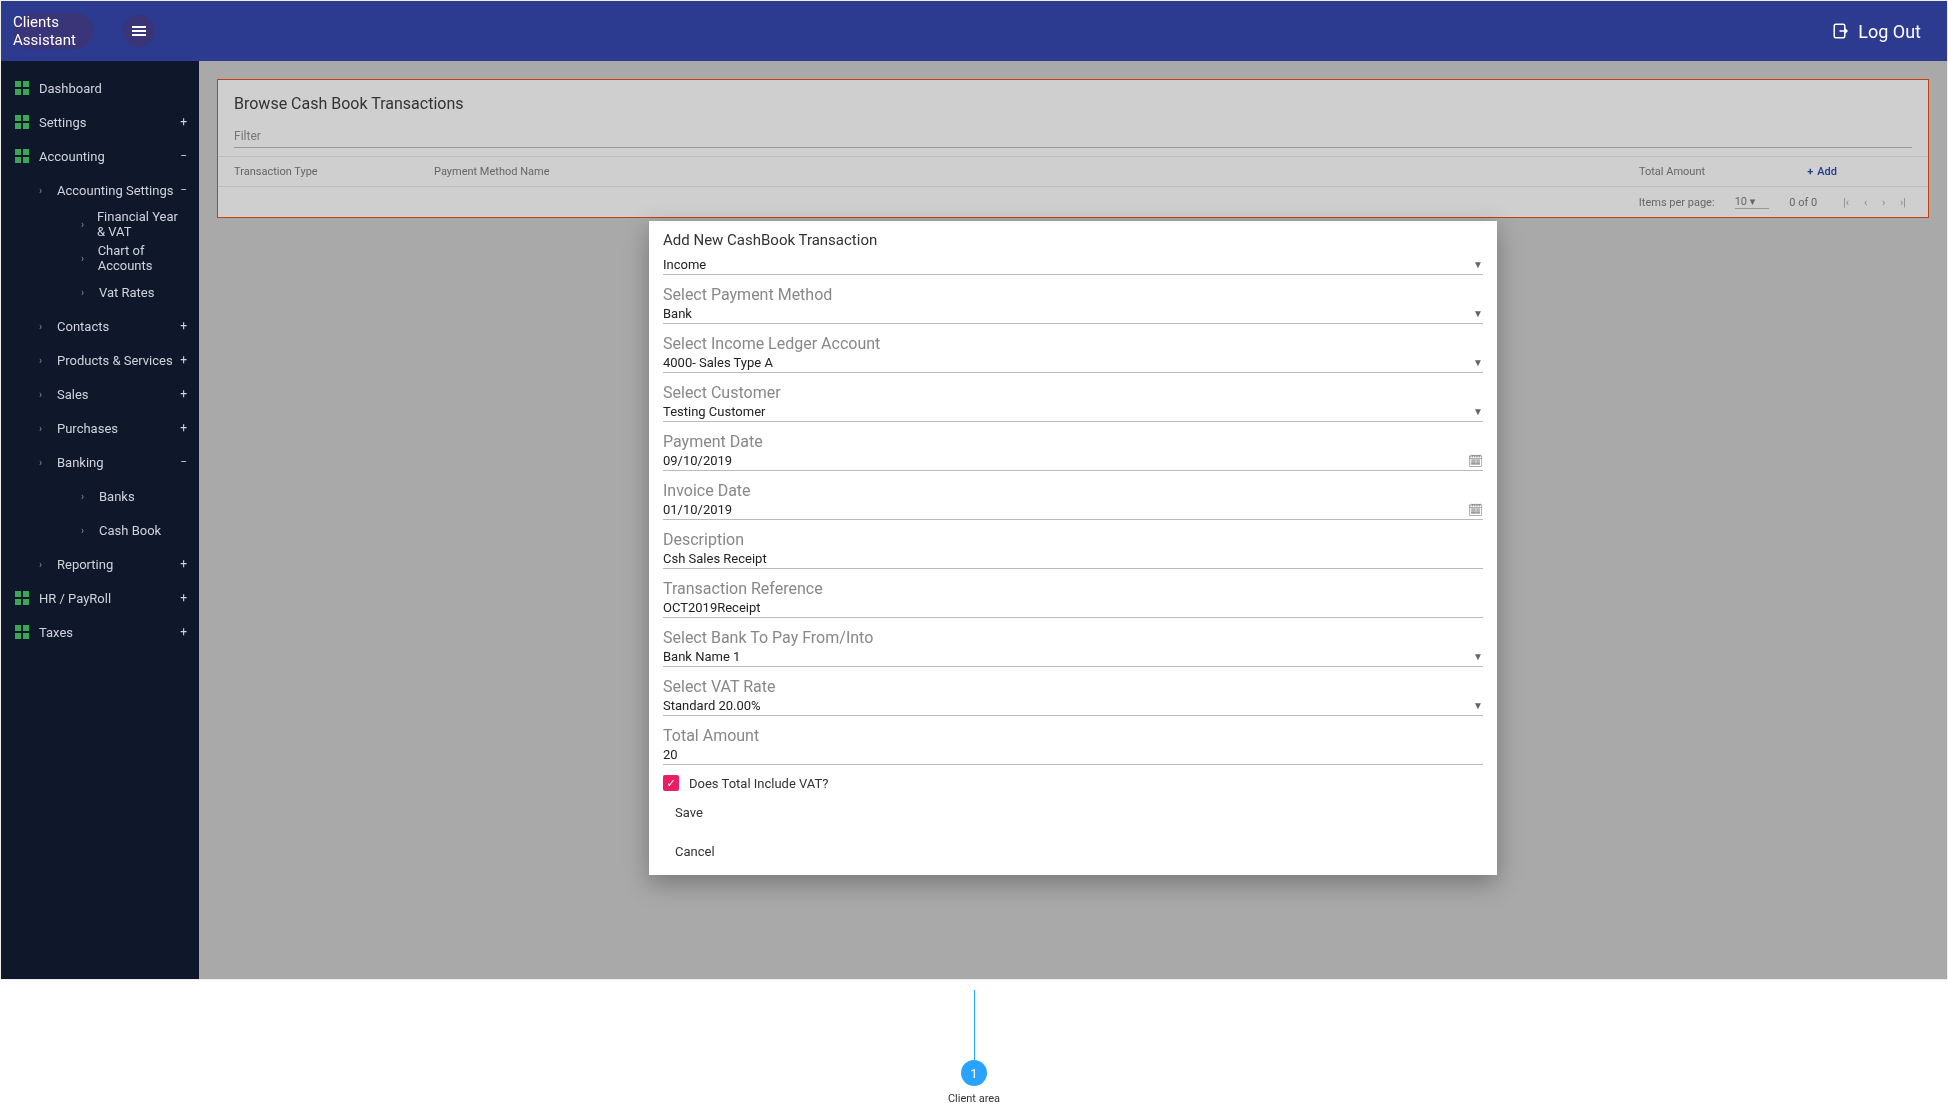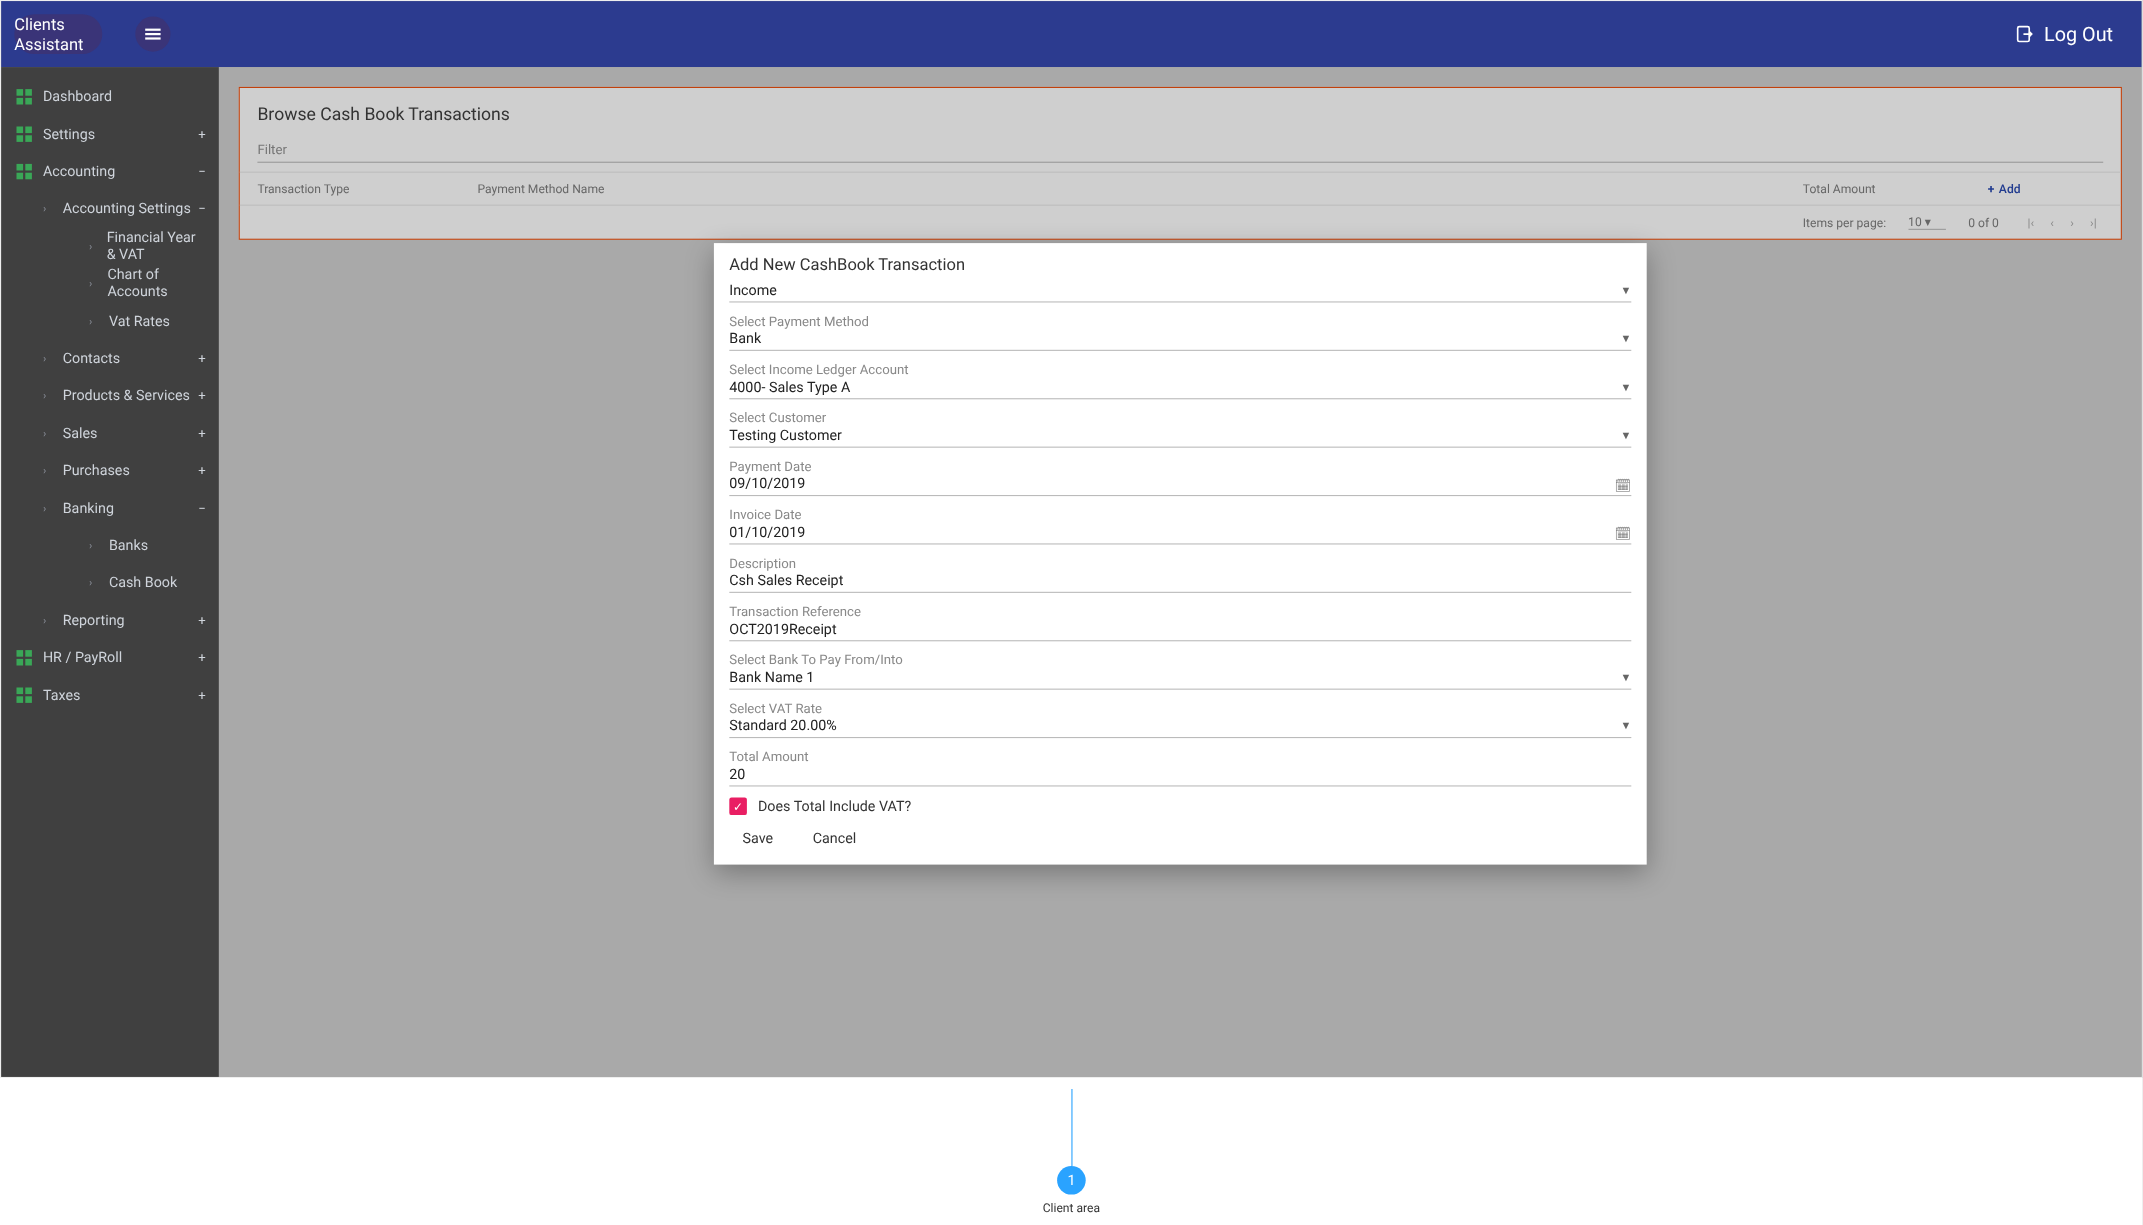--- a/index.html
+++ b/index.html
@@ -8,21 +8,21 @@
 .topbar { height: 60px; background: #2c3b8f; display: flex; align-items: center; padding: 0 12px; }
 .logo { width: 80px; height: 36px; background: #3a3478; border-radius: 18px; display: flex; align-items: center; justify-content: center; color: #fff; font-size: 15px; }
 .hamburger { width: 32px; height: 32px; border-radius: 50%; background: #3a3478; margin-left: 30px; display: flex; align-items: center; justify-content: center; cursor: pointer; }
 .hamburger-lines { width: 14px; height: 10px; display: flex; flex-direction: column; justify-content: space-between; }
 .hamburger-lines span { height: 2px; background: #fff; display: block; }
 .topbar-spacer { flex: 1; }
 .logout { color: #fff; font-size: 18px; display: flex; align-items: center; gap: 8px; cursor: pointer; padding-right: 14px; }
 .logout-icon { width: 18px; height: 18px; }
 
 .body-row { display: flex; height: calc(100% - 60px); }
-.sidebar { width: 198px; background: #404040; color: #cfd4db; font-size: 13px; padding-top: 10px; }
+.sidebar { width: 198px; background: #0f172a; color: #cfd4db; font-size: 13px; padding-top: 10px; }
 .side-item { display: flex; align-items: center; height: 34px; padding: 0 14px; cursor: pointer; position: relative; }
 .side-item .grid-icon { width: 14px; height: 14px; margin-right: 10px; display: grid; grid-template-columns: 1fr 1fr; grid-template-rows: 1fr 1fr; gap: 2px; }
 .side-item .grid-icon span { background: #3aa757; }
 .side-item .right-icon { position: absolute; right: 12px; color: #cfd4db; font-size: 12px; }
 .side-sub { padding-left: 28px; }
 .side-sub .side-item { padding-left: 10px; }
 .side-sub2 { padding-left: 42px; }
 .side-sub2 .side-item { padding-left: 10px; }
 .chev { width: 8px; display: inline-block; margin-right: 10px; color: #8a8f99; font-size: 10px; }
 
@@ -41,27 +41,27 @@
 .th-add .plus { color: #213b8f; margin-right: 4px; font-weight: bold; }
 .pager { display: flex; justify-content: flex-end; align-items: center; gap: 20px; padding: 8px 16px; font-size: 11px; color: #666; }
 .pager .sel { border: none; border-bottom: 1px solid #999; background: transparent; font-size: 11px; padding-right: 14px; }
 .pager-ctrls span { margin: 0 6px; color: #888; cursor: pointer; }
 
 .modal-overlay { position: absolute; inset: 0; display: flex; align-items: flex-start; justify-content: center; padding-top: 160px; }
 .modal { width: 848px; max-height: 665px; background: #fff; box-shadow: 0 8px 24px rgba(0,0,0,.3); display: flex; flex-direction: column; }
 .modal-inner { overflow-y: auto; padding: 10px 14px 10px 14px; }
 .modal-title { font-size: 15px; color: #333; margin-bottom: 8px; }
 .field { margin-bottom: 10px; border-bottom: 1px solid #bbb; padding-bottom: 2px; }
-.field-label { font-size: 12px; color: #888; margin-bottom: 2px; display: block; }
+.field-label { font-size: 16px; color: #888; margin-bottom: 2px; display: block; }
 .field-value { font-size: 13px; color: #222; display: flex; align-items: center; justify-content: space-between; }
 .dropdown-caret { font-size: 10px; color: #666; }
 .date-icon { font-size: 12px; color: #666; }
 .checkbox-row { display: flex; align-items: center; gap: 10px; margin: 10px 0 14px; font-size: 13px; color: #333; }
 .cbox { width: 16px; height: 16px; background: #e91e63; border-radius: 2px; display: flex; align-items: center; justify-content: center; color: #fff; font-size: 11px; }
-.modal-actions { display: flex; gap: 36px; font-size: 13px; color: #333; padding: 0 0 6px 12px; }
+.modal-actions { display: flex; gap: 24px; font-size: 13px; color: #333; padding: 0 0 6px 12px; flex-direction: column; }
 .modal-actions span { cursor: pointer; }
 
 
 .modal-inner::-webkit-scrollbar { width: 10px; }
 .modal-inner::-webkit-scrollbar-thumb { background: #c0c0c0; }
 .modal-inner::-webkit-scrollbar-track { background: #eee; }
 
 .annotation { text-align: center; padding-top: 10px; }
 .ann-line { width: 1px; height: 70px; background: #2aa3ff; margin: 0 auto; }
 .ann-dot { width: 26px; height: 26px; border-radius: 50%; background: #2aa3ff; color: #fff; font-size: 13px; display: flex; align-items: center; justify-content: center; margin: 0 auto; }

